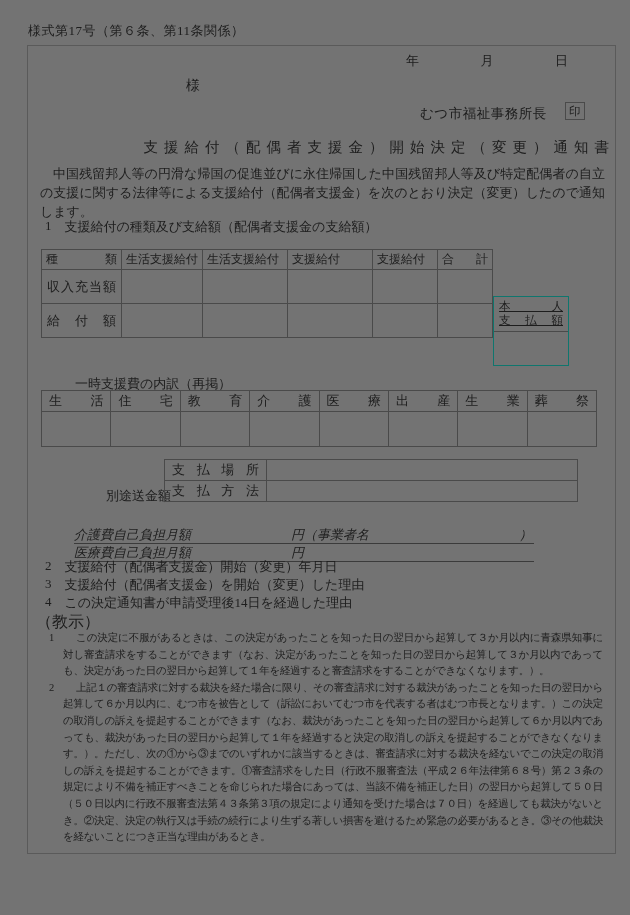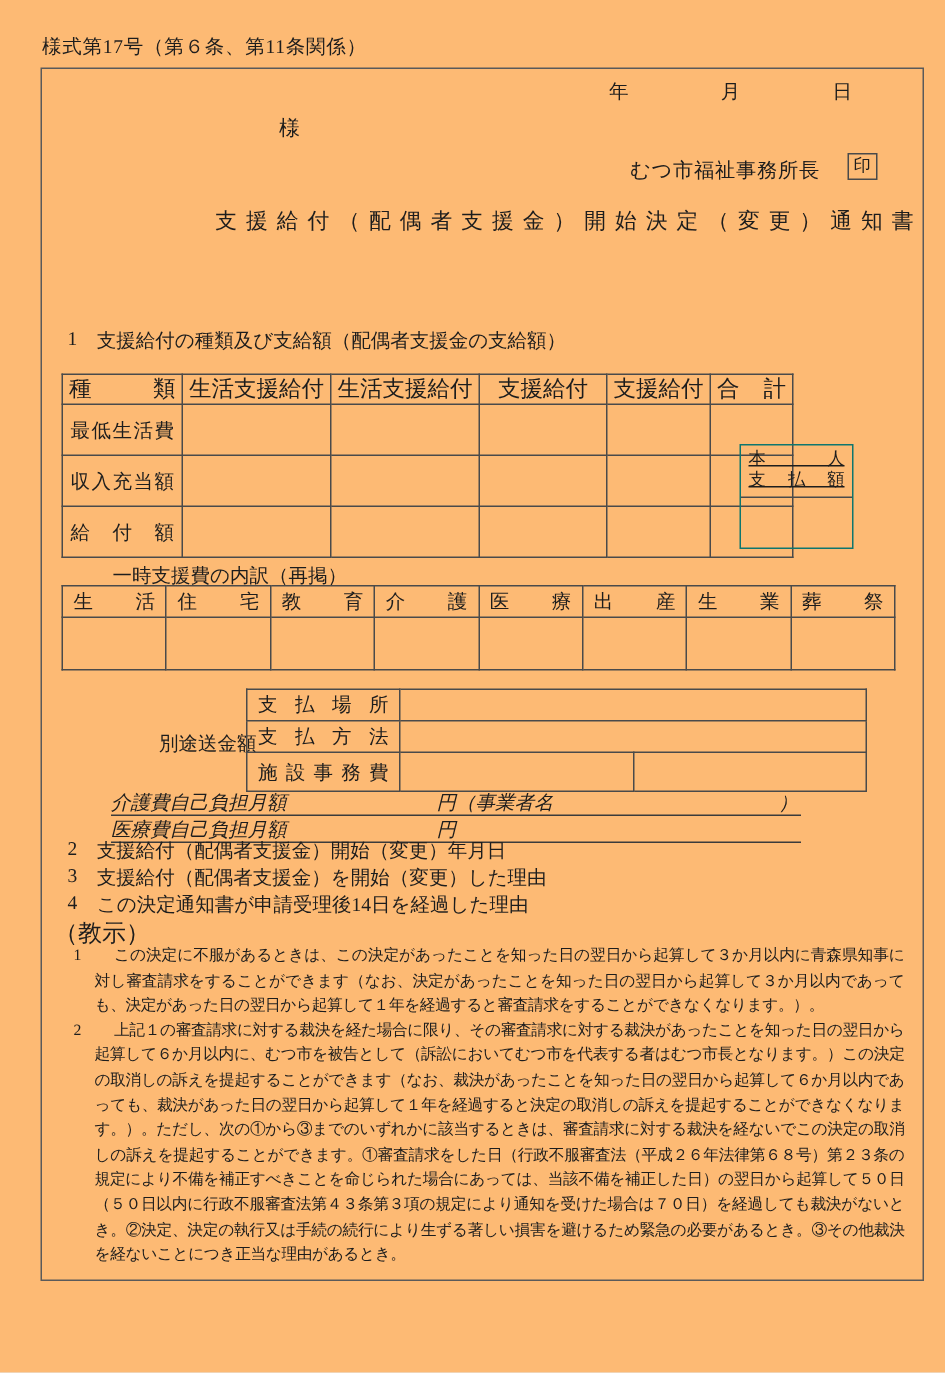--- a/index.html
+++ b/index.html
@@ -1,37 +1,37 @@
 <!DOCTYPE html>
 <html lang="ja"><head>
 <meta charset="utf-8">
 <style>
   html,body{margin:0;padding:0;background:#e8e8e8;}
   .sheet{
-    position:relative;width:630px;height:915px;background:#fdba74;
+    position:relative;width:630px;height:915px;background:#737373;
     font-family:"Liberation Serif","DejaVu Serif",serif;color:#1d1d1d;
     overflow:hidden;
   }
   .abs{position:absolute;}
   .form-no{left:28px;top:22px;font-size:13px;letter-spacing:.5px;}
   .outer-box{left:27px;top:45px;width:587px;height:807px;border:1.5px solid #5a5a5a;}
   
   .date-line{left:378px;top:6px;width:162px;display:flex;justify-content:space-between;font-size:13px;}
   .addressee{left:158px;top:31px;font-size:14px;}
   .issuer{left:392px;top:59px;font-size:13.5px;letter-spacing:.5px;}
   .seal-box{left:537px;top:56px;border:1px solid #4a4a4a;font-size:11.5px;padding:2px 3px;line-height:12px;}
   .doc-title{left:0;right:0;top:92px;text-align:right;font-size:14.5px;letter-spacing:6px;}
   .intro{left:12px;right:10px;top:118px;font-size:13px;line-height:19px;text-indent:1em;text-align:justify;}
   .section1{left:17px;top:172px;font-size:13px;display:flex;gap:13px;}
   
   table{border-collapse:collapse;table-layout:fixed;}
   td,th{border:1px solid #4a4a4a;font-weight:normal;font-size:13px;padding:0 5px;overflow:hidden;white-space:nowrap;}
   .jlast{text-align:justify;text-align-last:justify;}
   .main-table{left:13px;top:203px;}
-  .main-table th{height:19px;font-size:15px;text-align:center;padding:0 4px;}
+  .main-table th{height:19px;font-size:12px;text-align:left;padding:0 4px;}
   .main-table td{height:33px;}
   .selfpay-box{left:465px;top:250px;width:74px;height:68px;border:1px solid #0f766e;text-decoration:underline;}
   .selfpay-label{height:32px;border-bottom:1px solid #4a4a4a;padding:2px 5px 0 5px;font-size:11.5px;line-height:14px;}
   .selfpay-label div{text-align:justify;text-align-last:justify;}
   .bd-label{left:47px;top:329px;font-size:13px;}
   .breakdown-table{left:13px;top:344px;width:556px;}
   .breakdown-table th{height:20px;padding:0 7px;}
   .breakdown-table td{height:34px;}
   .remit-label{left:78px;top:441px;font-size:13px;}
   .remit-table{left:136px;top:413px;width:414px;}
@@ -67,20 +67,21 @@
       <span>日</span>
     </div>
 
     <div class="abs addressee">様</div>
 
     <div class="abs issuer">むつ市福祉事務所長</div>
     <div class="abs seal-box">印</div>
 
     <div class="abs doc-title">支援給付（配偶者支援金）開始決定（変更）通知書</div>
 
+    <div class="abs intro">中国残留邦人等の円滑な帰国の促進並びに永住帰国した中国残留邦人等及び特定配偶者の自立の支援に関する法律等による支援給付（配偶者支援金）を次のとおり決定（変更）したので通知します。</div>
 
     <div class="abs section1">
       <span>1</span>
       <span>支援給付の種類及び支給額（配偶者支援金の支給額）</span>
     </div>
 
     <table class="abs main-table">
       <colgroup>
           <col style="width:80px">
           <col style="width:80px">
@@ -92,28 +93,20 @@
       <tbody>
           <tr>
         <th class="jlast">種類</th>
         <th>生活支援給付</th>
         <th>生活支援給付</th>
         <th>支援給付</th>
         <th>支援給付</th>
         <th class="jlast">合計</th>
       </tr>
       <tr>
-        <td class="jlast">最低生活費</td>
-        <td></td>
-            <td></td>
-            <td></td>
-            <td></td>
-            <td></td>
-      </tr>
-      <tr>
         <td class="jlast">収入充当額</td>
         <td></td>
             <td></td>
             <td></td>
             <td></td>
             <td></td>
       </tr>
       <tr>
         <td class="jlast">給付額</td>
         <td></td>
@@ -164,25 +157,20 @@
     <table class="abs remit-table">
       <tbody>
           <tr>
         <th class="jlast">支払場所</th>
         <td colspan="2"></td>
       </tr>
       <tr>
         <th class="jlast">支払方法</th>
         <td colspan="2"></td>
       </tr>
-      <tr>
-        <th class="jlast tall">施設事務費</th>
-        <td class="tall" style="width:103px"></td>
-        <td class="tall"></td>
-      </tr>
     </tbody>
       </table>
 
     <div class="abs fill-line care-line">
       <span>介護費自己負担月額</span>
       <span class="mid">円（事業者名</span>
       <span class="close">）</span>
     </div>
     <div class="abs fill-line medical-line">
       <span>医療費自己負担月額</span>

